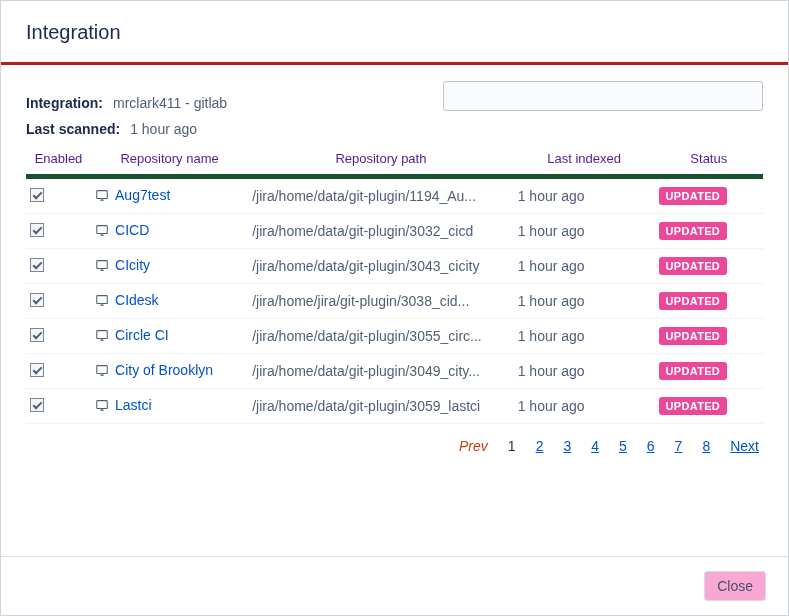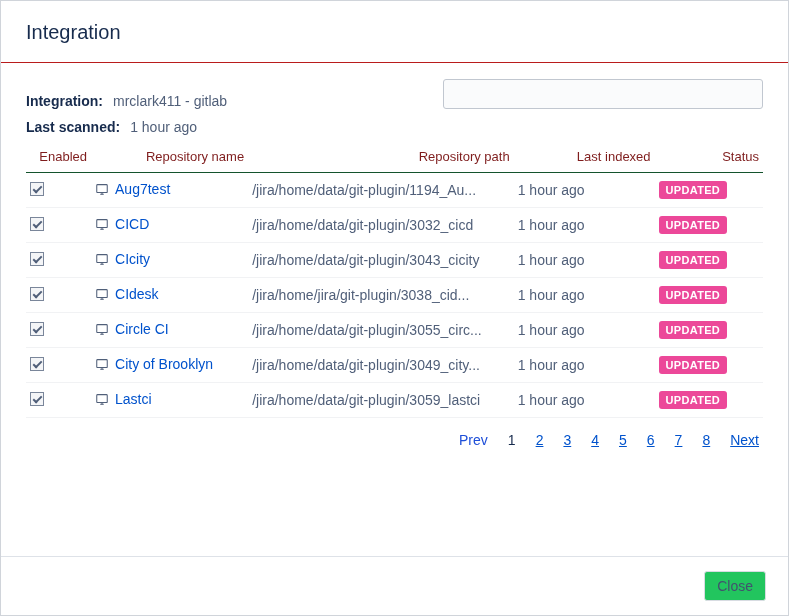--- a/index.html
+++ b/index.html
@@ -8,21 +8,21 @@
     font-size: 14px;
     color: #172b4d;
     background: #fff;
     width: 789px;
     height: 616px;
     border: 1px solid #d0d4da;
     position: relative;
   }
   .header {
     padding: 20px 15px 18px 25px;
-    border-bottom: 1px solid #b91c1c;
+    border-bottom: 3px solid #b91c1c;
   }
   .header h1 {
     font-size: 20px;
     font-weight: 400;
     color: #172b4d;
   }
   .content {
     padding: 16px 25px 16px 25px;
   }
   .info-row {
@@ -41,26 +41,26 @@
     border-radius: 3px;
     padding: 4px 8px;
     background: #fafbfc;
   }
   table {
     width: 100%;
     border-collapse: collapse;
     margin-top: 4px;
   }
   th {
-    text-align: right;
+    text-align: center;
     font-weight: 400;
-    color: #7f1d1d;
+    color: #4c1d95;
     font-size: 13px;
     padding: 8px 4px 8px 4px;
-    border-bottom: 1px solid #14532d;
+    border-bottom: 5px solid #14532d;
   }
   td {
     padding: 8px 4px;
     border-bottom: 1px solid #f1f2f4;
     color: #505f79;
     vertical-align: middle;
     white-space: nowrap;
     overflow: hidden;
     text-overflow: ellipsis;
   }
@@ -104,33 +104,33 @@
   .pager {
     display: flex;
     justify-content: flex-end;
     align-items: center;
     gap: 20px;
     margin-top: 14px;
     padding-right: 4px;
     font-size: 14px;
   }
   .pager span, .pager a { color: #0052cc; }
-  .pager .disabled { color: #1d4ed8; }
+  .pager .disabled { color: #c2410c; font-style: italic; }
   .pager .current { color: #172b4d; font-weight: 500; }
   .footer {
     position: absolute;
     bottom: 0; left: 0; right: 0;
     border-top: 1px solid #dee2e8;
     padding: 14px 22px;
     display: flex;
     justify-content: flex-end;
     background:#fff;
   }
   .close-btn {
-    background: #22c55e;
+    background: #f9a8d4;
     border: 1px solid #d8dce2;
     color: #42526e;
     padding: 6px 12px;
     border-radius: 3px;
     cursor: pointer;
     font-size: 14px;
   }
 </style>
 </head>
 <body>

